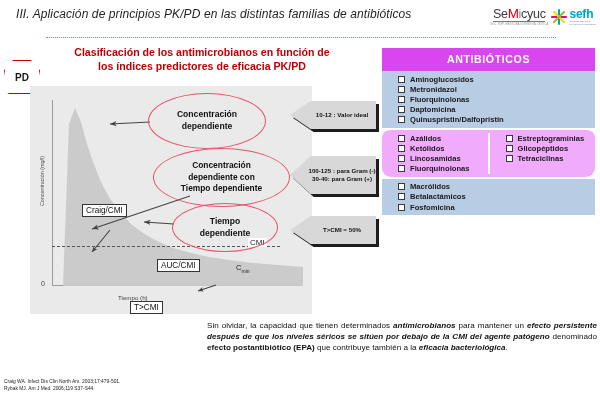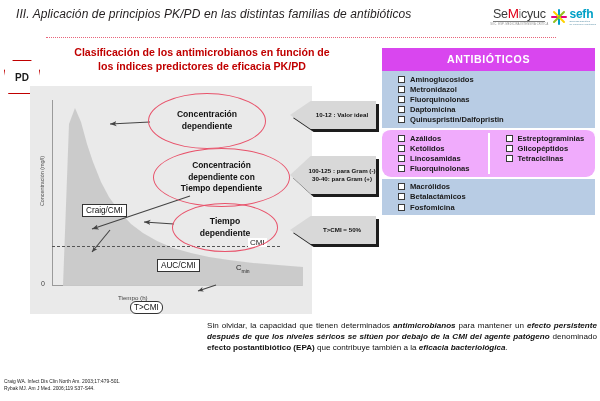--- a/index.html
+++ b/index.html
@@ -68,21 +68,21 @@
   .cmi-lbl{position:absolute;left:218px;top:152px;background:#fff;padding:0 2px;font-size:8px;color:#222;}
   .cmin-lbl{position:absolute;left:206px;top:177px;font-size:7.6px;color:#222;}
   .cmin-lbl sub{font-size:5px;}
 
   .kbox{
     position:absolute;background:#ffffff;border:1.1px solid #333;
     font-size:8.2px;color:#111;padding:1px 3px;white-space:nowrap;
   }
   .kbox.cmax{left:52px;top:118px;}
   .kbox.auc{left:107px;top:173px;margin-left:20px;}
-  .kbox.tcmi{left:100px;top:215px;border-radius:6px;}
+  .kbox.tcmi{left:100px;top:215px;}
 
   svg.arrows{position:absolute;left:0;top:0;width:600px;height:401px;overflow:visible;pointer-events:none;}
 
   
   .ell{
     position:absolute;border:1.2px solid #e8536b;border-radius:50%;
     background:transparent;display:flex;align-items:center;justify-content:center;
     text-align:center;font-weight:bold;color:#111;
   }
   .ell span{display:block;line-height:11.6px;}

